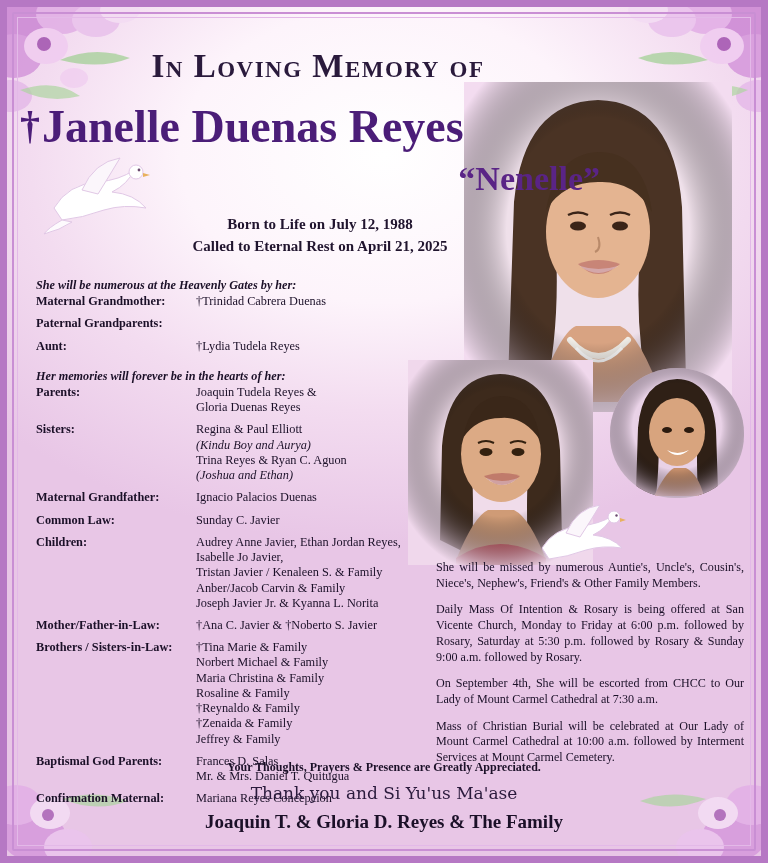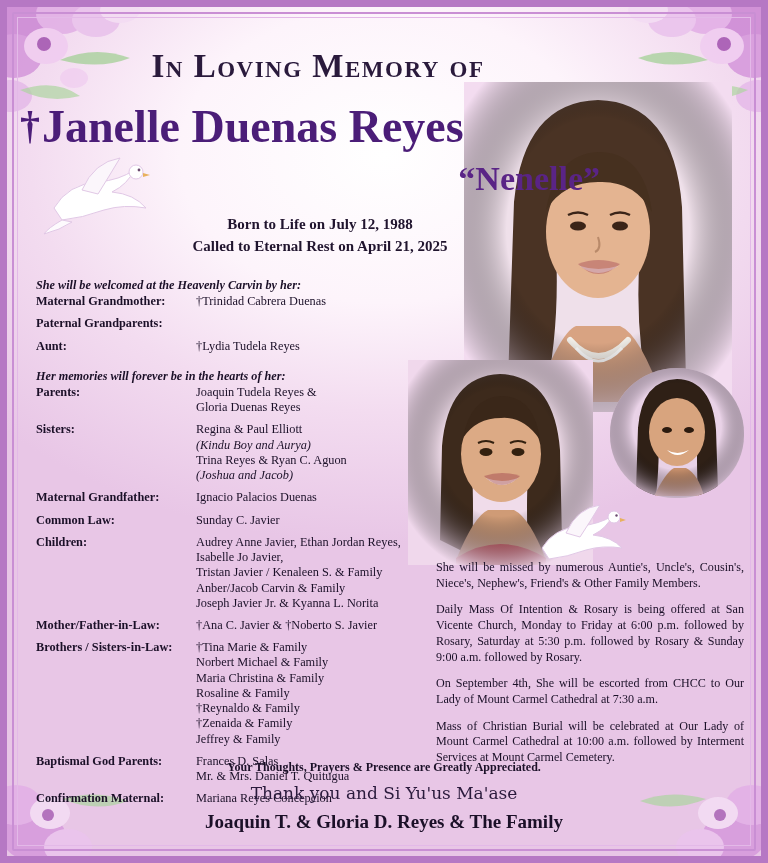--- a/index.html
+++ b/index.html
@@ -378,21 +378,21 @@
   <div class="hdr-name">
     <span class="cross">†</span><span>Janelle Duenas Reyes</span>
   </div>
   <div class="hdr-nick">“Nenelle”</div>
   <div class="dates">
     <div>Born to Life on July 12, 1988</div>
     <div>Called to Eternal Rest on April 21, 2025</div>
   </div>
 
   <div class="listing">
-    <div class="note">She will be welcomed at the Heavenly Carvin by her:</div>
+    <div class="note">She will be numerous at the Heavenly Gates by her:</div>
     <div id="preceded-rows">
         <div class="row">
           <div class="lbl">Maternal Grandmother:</div>
           <div class="val">
             <div>†Trinidad Cabrera Duenas</div>
           </div>
         </div>
         <div class="gap-sm"></div>
         <div class="row">
           <div class="lbl">Paternal Grandparents:</div>
@@ -416,21 +416,21 @@
             <div>Gloria Duenas Reyes</div>
           </div>
         </div>
         <div class="gap-sm"></div>
         <div class="row">
           <div class="lbl">Sisters:</div>
           <div class="val">
             <div>Regina &amp; Paul Elliott</div>
             <div class="it">(Kindu Boy and Aurya)</div>
             <div>Trina Reyes &amp; Ryan C. Aguon</div>
-            <div class="it">(Joshua and Jacob)</div>
+            <div class="it">(Joshua and Ethan)</div>
           </div>
         </div>
         <div class="gap-sm"></div>
         <div class="row">
           <div class="lbl">Maternal Grandfather:</div>
           <div class="val">
             <div>Ignacio Palacios Duenas</div>
           </div>
         </div>
         <div class="gap-sm"></div>

